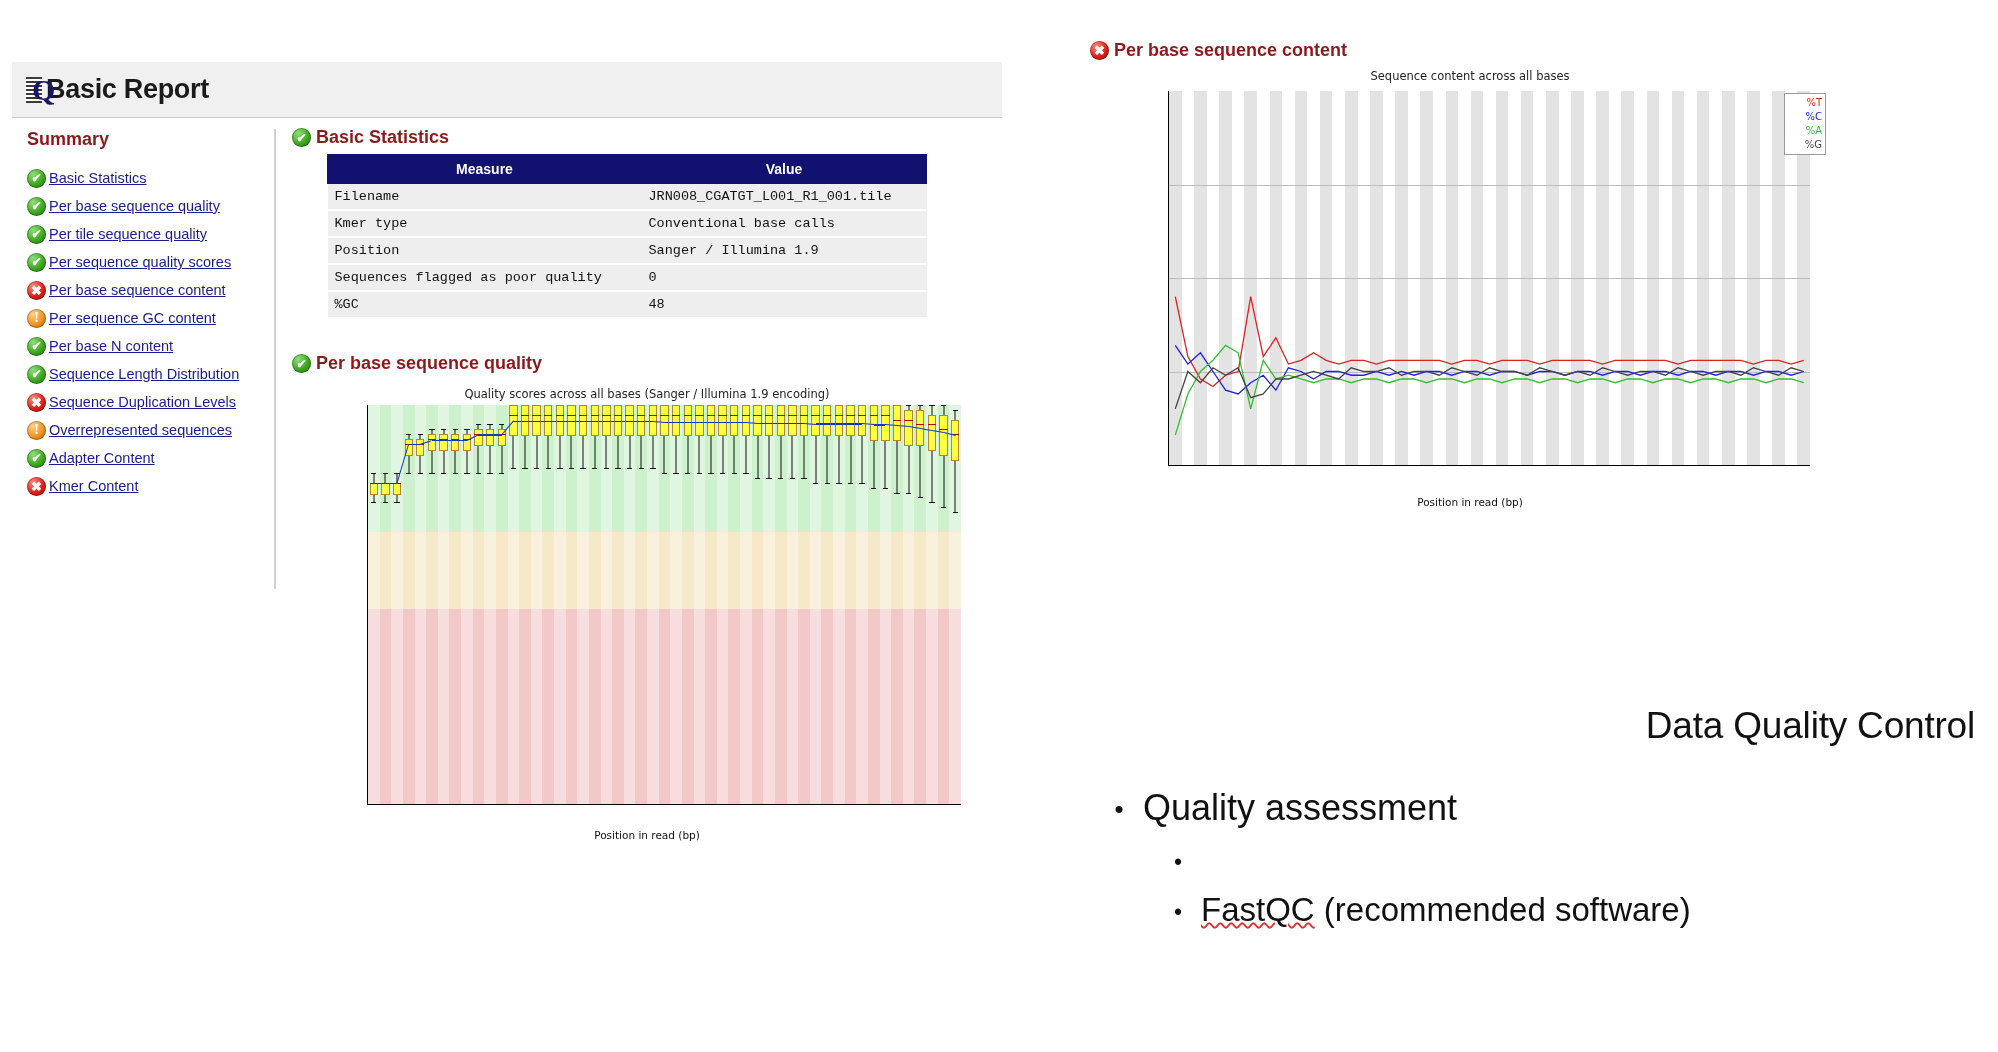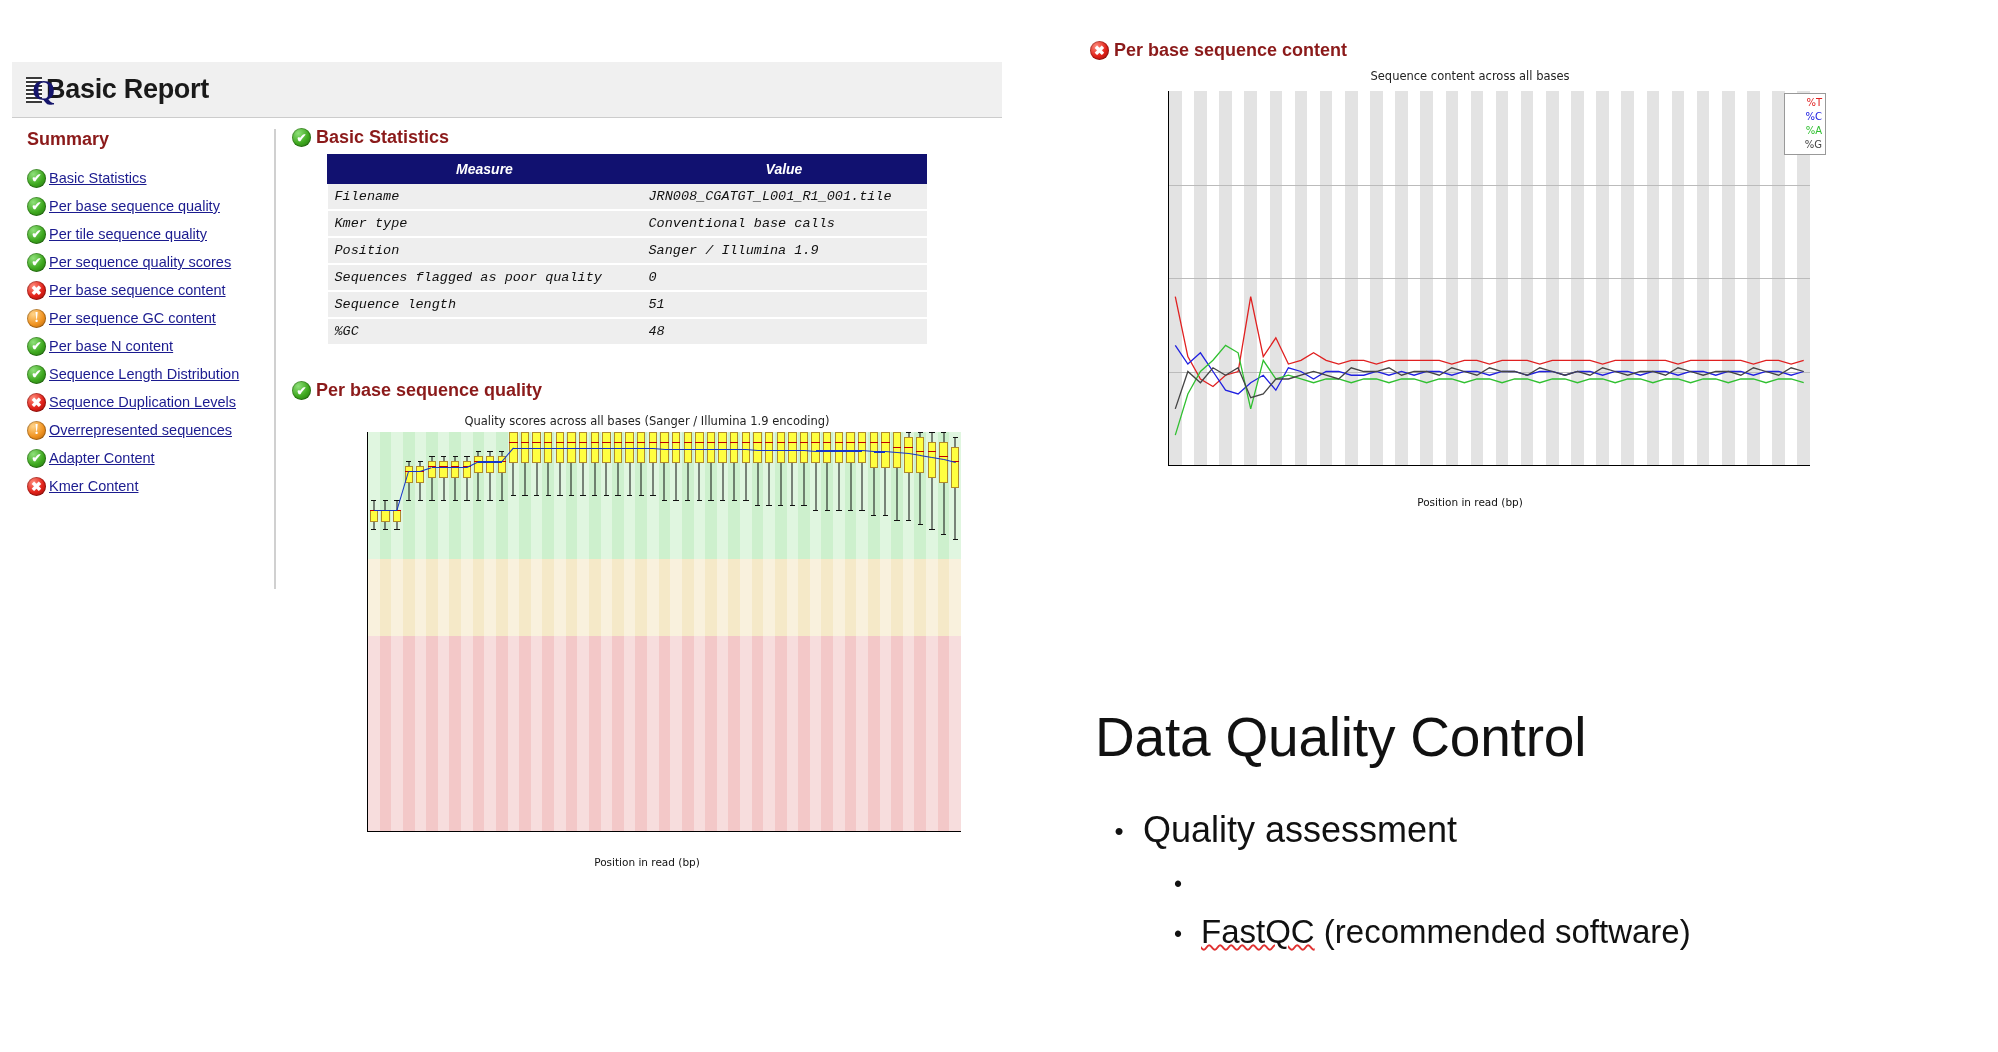--- a/index.html
+++ b/index.html
@@ -73,21 +73,21 @@
 
   
   .fq-main{position:absolute;left:280px;top:10px;width:700px;}
   .module-head{display:flex;align-items:center;margin-bottom:6px;}
   .module-head .mh-text{
     font-size:18px;font-weight:bold;color:#8b1a1a;margin-left:2px;
   }
 
   table.basic-stats{
     border-collapse:collapse;width:600px;margin-left:35px;
-    font-family:"Liberation Mono", monospace;font-size:13.5px;font-style:italic;
+    font-family:"Liberation Mono", monospace;font-size:13.5px;
   }
   table.basic-stats th{
     background:#111170;color:#ffffff;font-family:"Liberation Sans",sans-serif;
     font-size:14px;font-weight:bold;padding:6px 4px;text-align:center;
     border:1px solid #111170;
   }
   table.basic-stats td{
     background:#eeeeee;color:#111111;padding:5px 7px;
     border-bottom:2px solid #ffffff;
   }
@@ -141,21 +141,21 @@
   .vstripe{position:absolute;top:0;bottom:0;background:#e3e3e3;}
   .legend{
     position:absolute;right:-6px;top:24px;width:34px;
     border:1px solid #999;background:#fff;padding:2px 3px;
     font-size:10px;line-height:14px;text-align:right;z-index:5;
   }
   .legend div{font-family:"DejaVu Sans",sans-serif;}
 
   
   #slide-text{position:absolute;left:1095px;top:705px;width:880px;color:#111;}
-  .slide-h1{font-size:55px;font-weight:normal;letter-spacing:-0.2px;}
+  .slide-h1{font-size:37px;font-weight:normal;letter-spacing:-0.2px;text-align:right;}
   .bullets{margin-top:40px;}
   .b1{display:flex;font-size:36px;align-items:flex-start;margin-bottom:10px;}
   .b1 .dot{width:48px;text-align:center;font-size:26px;line-height:44px;}
   .b2{display:flex;font-size:33px;align-items:flex-start;margin-left:60px;margin-bottom:8px;}
   .b2 .dot{width:46px;text-align:center;font-size:23px;line-height:42px;}
   .misspelled{
     text-decoration:underline;
     text-decoration-style:wavy;
     text-decoration-color:#e03030;
     text-decoration-thickness:1.5px;
@@ -279,24 +279,20 @@
               <td class="k">Kmer type</td>
               <td>Conventional base calls</td>
             </tr>
             <tr>
               <td class="k">Position</td>
               <td>Sanger / Illumina 1.9</td>
             </tr>
             <tr>
               <td class="k">Sequences flagged as poor quality</td>
               <td>0</td>
-            </tr>
-            <tr>
-              <td class="k">Sequence length</td>
-              <td>51</td>
             </tr>
             <tr>
               <td class="k">%GC</td>
               <td>48</td>
             </tr>
           </tbody>
       </table>
 
       <div class="chart-wrap">
         <div class="module-head">

